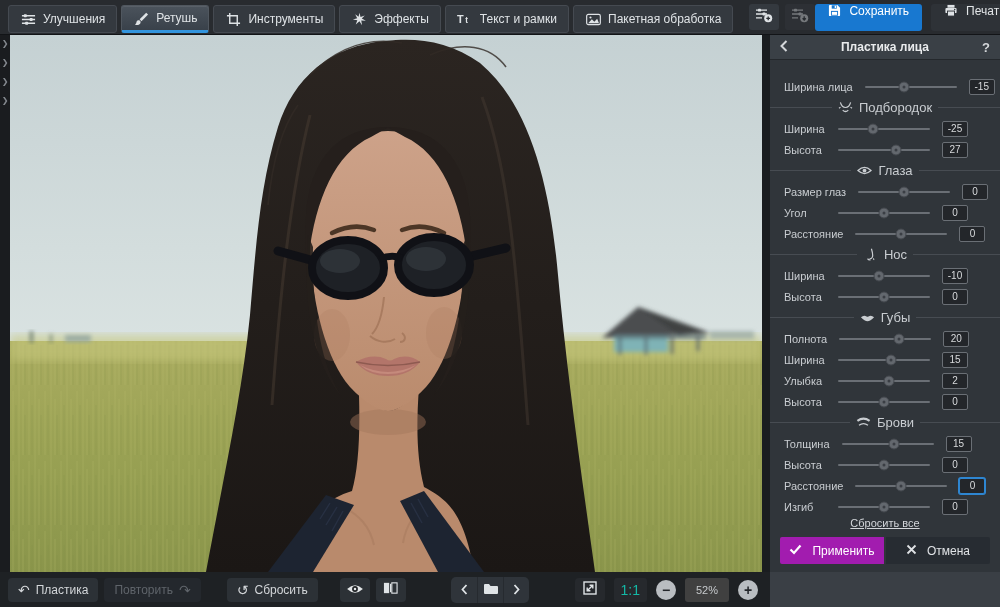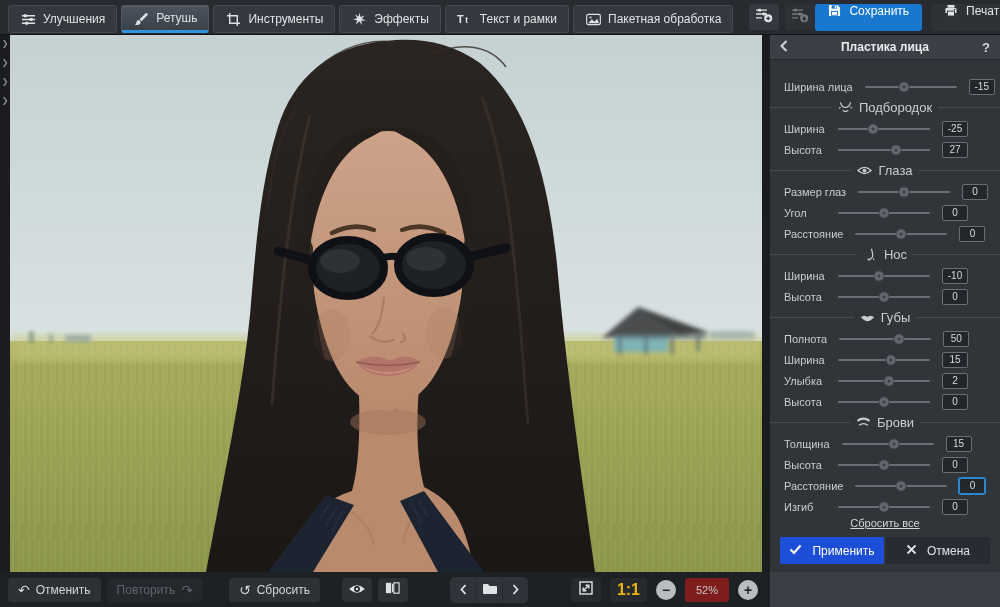--- a/index.html
+++ b/index.html
@@ -45,38 +45,38 @@
   .s-val{flex:0 0 26px;height:16px;margin-right:22px;background:#23262a;border:1px solid #6a6f75;border-radius:2px;color:#d8dadc;font-size:10px;display:flex;align-items:center;justify-content:center;cursor:text;}
   .s-val.focused{border-color:#2e86d1;box-shadow:0 0 0 1px #2e86d1;}
   .sec{height:17px;display:flex;align-items:center;gap:6px;padding:0 0;margin:2px 0 2px 0;}
   .sec .line{flex:1;height:1px;background:#474c52;}
   .sec .stext{font-size:13px;color:#c9cdd1;}
   .sec .sicon{display:flex;align-items:center;}
   .sec .sicon svg{width:15px;height:13px;}
   .reset-all{text-align:center;font-size:11px;color:#d3d6da;text-decoration:underline;cursor:pointer;}
   .action-row{display:flex;gap:2px;margin:8px 10px 0 10px;}
   .a-btn{flex:1;height:27px;display:flex;align-items:center;justify-content:center;gap:10px;font-size:12px;color:#fff;cursor:pointer;}
-  .a-btn.apply{background:#1d4ed8;border-radius:2px 0 0 2px;}
+  .a-btn.apply{background:#a21caf;border-radius:2px 0 0 2px;}
   .a-btn.cancel{background:#272c32;border-radius:0 2px 2px 0;color:#dfe2e5;}
 
   
   .bottombar{height:35px;display:flex;}
   .bb-left{width:770px;background:#1e2124;display:flex;align-items:center;padding:0 8px;gap:6px;}
   .bb-btn{height:24px;display:flex;align-items:center;gap:6px;background:#2c3136;border-radius:4px;padding:0 10px;color:#d3d6d9;font-size:12px;cursor:pointer;white-space:nowrap;}
   .bb-btn .g{font-size:14px;line-height:14px;}
   .bb-btn.dim{color:#5f646a;background:#24282d;cursor:default;}
   .bb-ico{width:30px;height:24px;display:flex;align-items:center;justify-content:center;background:#2c3136;border-radius:4px;cursor:pointer;}
   .navpill{display:flex;background:#2f343a;border-radius:5px;overflow:hidden;}
   .navpill .cell{width:26px;height:26px;display:flex;align-items:center;justify-content:center;cursor:pointer;}
   .navpill .cell + .cell{border-left:1px solid #262a2f;}
   .sp{flex:1;}
   .zoomgrp{display:flex;align-items:center;gap:9px;margin-right:4px;}
-  .pctbox{width:44px;height:24px;background:#7f1d1d;border-radius:3px;color:#c6c9cc;font-size:11px;display:flex;align-items:center;justify-content:center;}
+  .pctbox{width:44px;height:24px;background:#404040;border-radius:3px;color:#c6c9cc;font-size:11px;display:flex;align-items:center;justify-content:center;}
   .circle-btn{width:20px;height:20px;border-radius:50%;background:#b9bdc1;color:#23262a;font-size:14px;font-weight:bold;display:flex;align-items:center;justify-content:center;cursor:pointer;line-height:1;}
-  .one2one{height:24px;padding:0 7px;background:#26292d;border-radius:3px;color:#eab308;font-size:16px;font-weight:bold;display:flex;align-items:center;cursor:pointer;}
+  .one2one{height:24px;padding:0 7px;background:#26292d;border-radius:3px;color:#14b8a6;font-size:14px;font-weight:normal;display:flex;align-items:center;cursor:pointer;}
   .bb-footer{width:230px;background:#3a3f45;}
 </style>
 </head>
 <body>
 
 <div class="app">
 
   <header class="topbar">
     <div class="tabbar">
         <div class="tab">
@@ -413,21 +413,21 @@
               </svg>
             </span>
             <span class="stext">Губы</span>
             <span class="line"></span>
           </div>
           <div class="s-row">
             <span class="s-lbl">Полнота</span>
             <span class="s-track">
               <span class="s-handle" style="left:65%"></span>
             </span>
-            <span class="s-val">50</span>
+            <span class="s-val">20</span>
           </div>
           <div class="s-row">
             <span class="s-lbl">Ширина</span>
             <span class="s-track">
               <span class="s-handle" style="left:57.49999999999999%"></span>
             </span>
             <span class="s-val">15</span>
           </div>
           <div class="s-row">
             <span class="s-lbl">Улыбка</span>
@@ -498,21 +498,21 @@
           <span>Отмена</span>
         </div>
       </div>
     </aside>
   </div>
 
   <footer class="bottombar">
     <div class="bb-left">
       <div class="bb-btn">
         <span class="g">↶</span>
-        <span>Отменить</span>
+        <span>Пластика</span>
       </div>
       <div class="bb-btn dim">
         <span>Повторить</span>
         <span class="g">↷</span>
       </div>
       <div style="width:14px"></div>
       <div class="bb-btn">
         <span class="g">↺</span>
         <span>Сбросить</span>
       </div>

